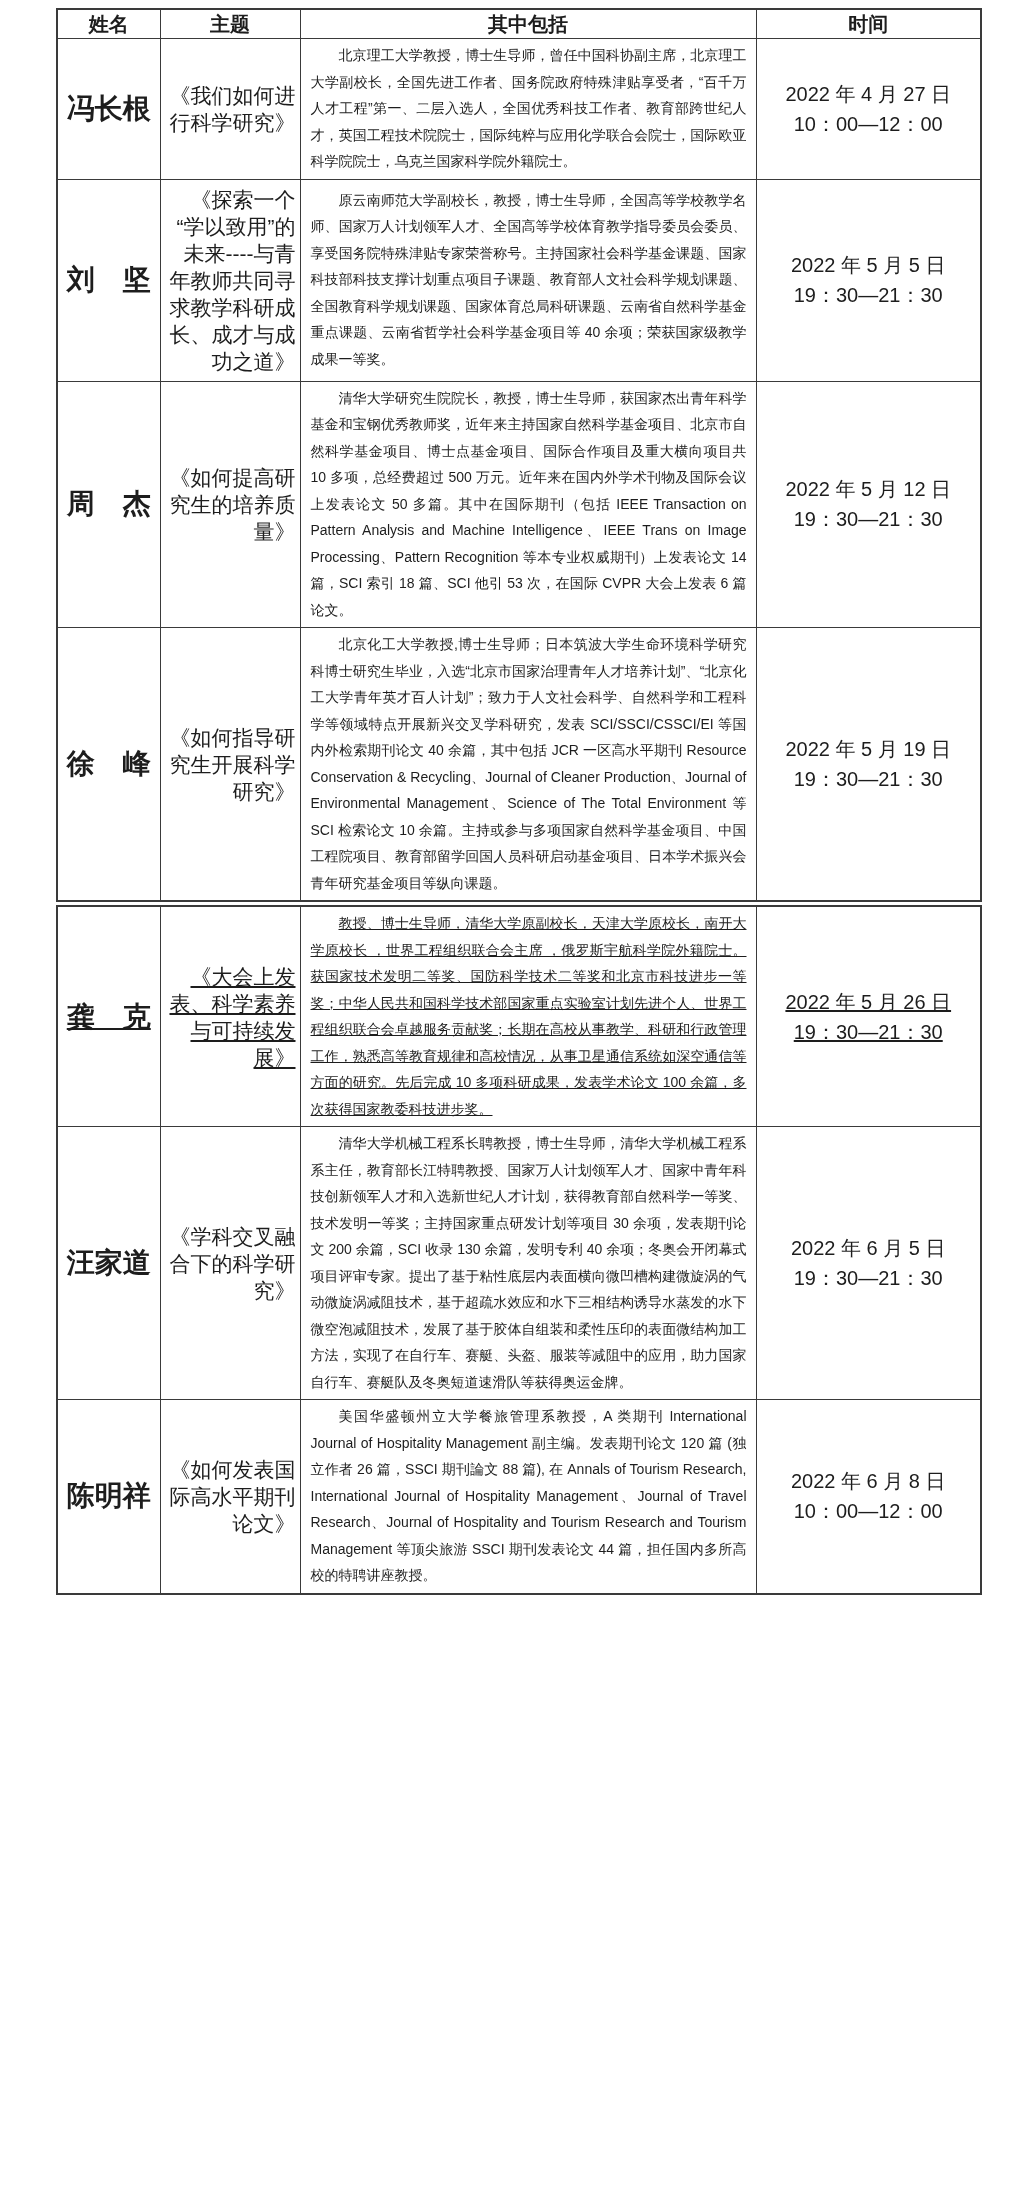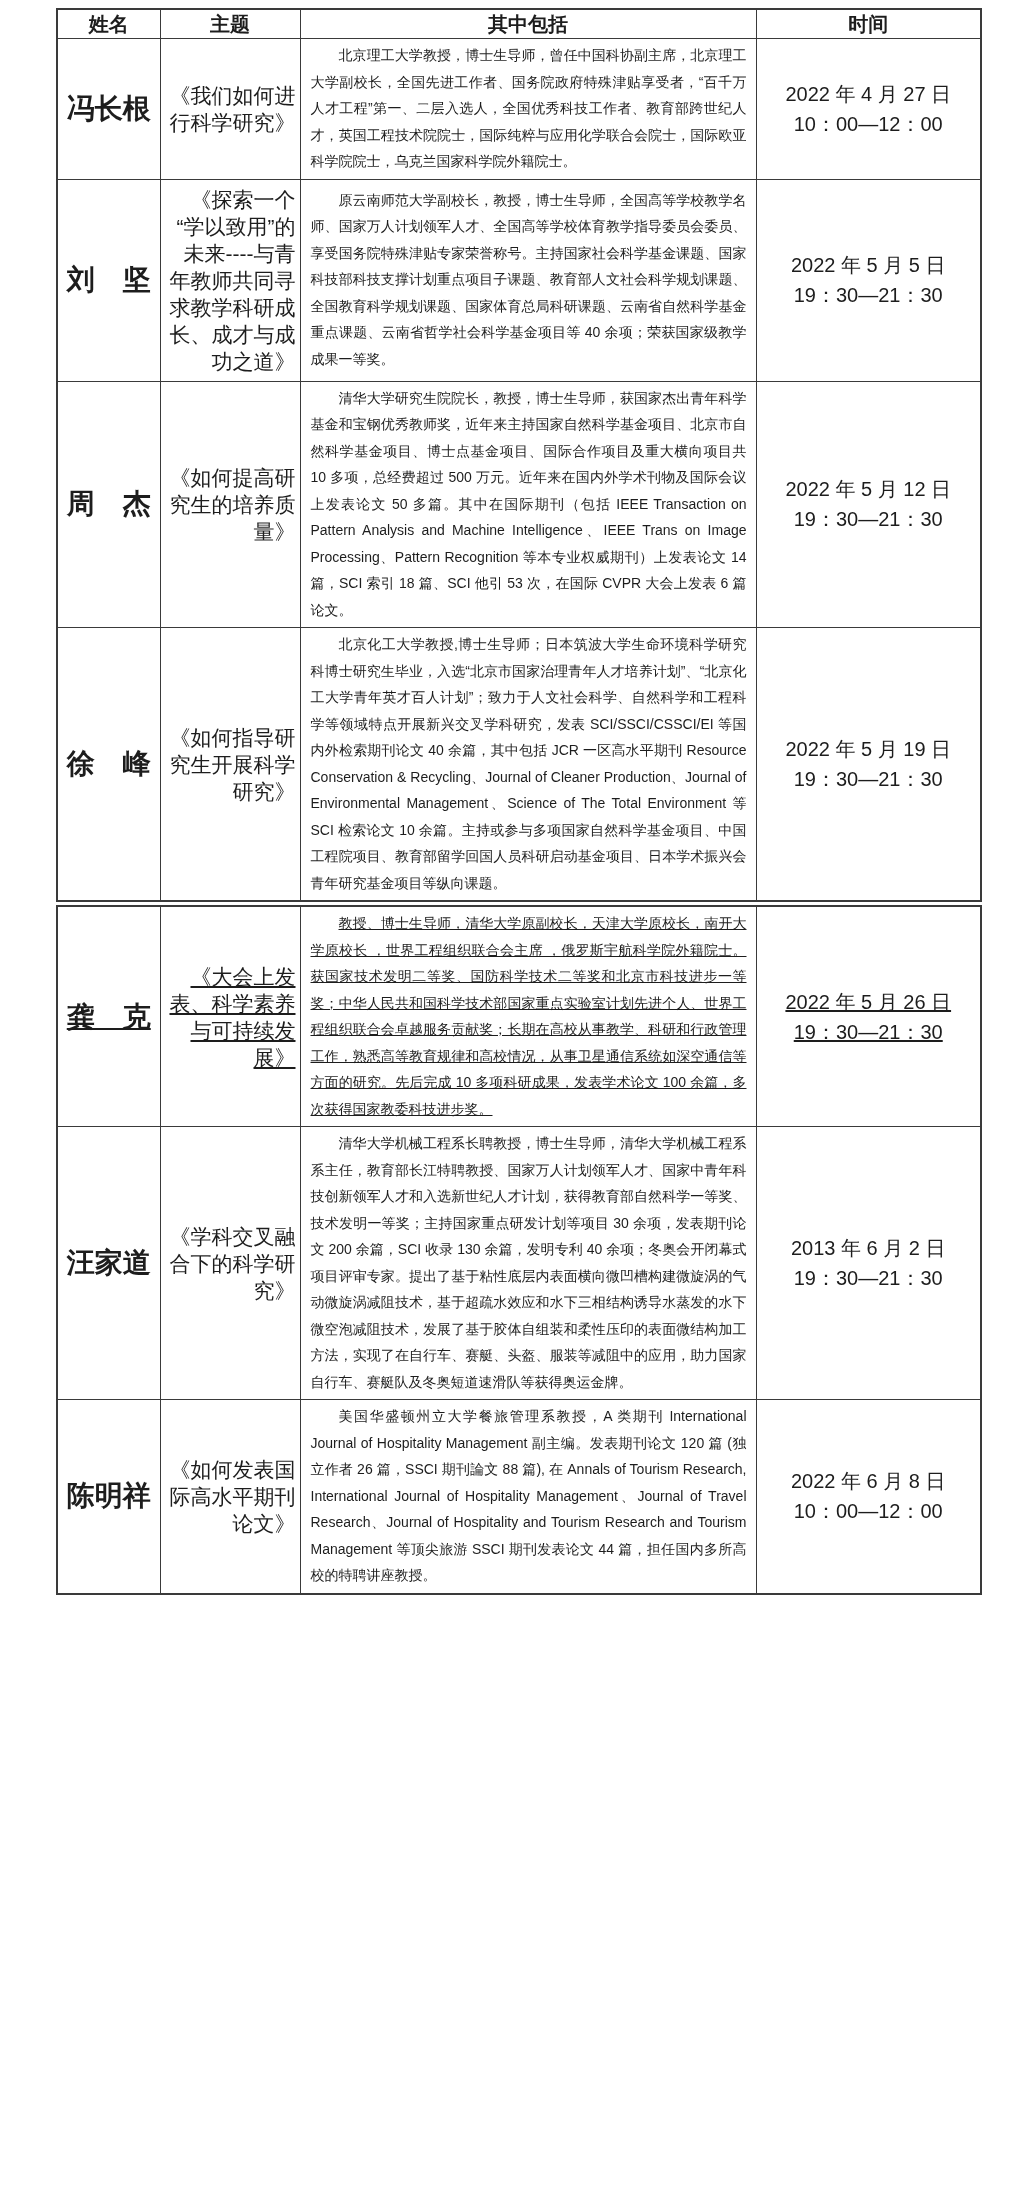--- a/index.html
+++ b/index.html
@@ -148,21 +148,21 @@
       <span class="range-line">19：30—21：30</span>
     </td>
   </tr>
         <tr>
     <td class="cell-name">汪家道</td>
     <td class="cell-topic">《学科交叉融合下的科学研究》</td>
     <td class="cell-intro">
       <p>清华大学机械工程系长聘教授，博士生导师，清华大学机械工程系系主任，教育部长江特聘教授、国家万人计划领军人才、国家中青年科技创新领军人才和入选新世纪人才计划，获得教育部自然科学一等奖、技术发明一等奖；主持国家重点研发计划等项目 30 余项，发表期刊论文 200 余篇，SCI 收录 130 余篇，发明专利 40 余项；冬奥会开闭幕式项目评审专家。提出了基于粘性底层内表面横向微凹槽构建微旋涡的气动微旋涡减阻技术，基于超疏水效应和水下三相结构诱导水蒸发的水下微空泡减阻技术，发展了基于胶体自组装和柔性压印的表面微结构加工方法，实现了在自行车、赛艇、头盔、服装等减阻中的应用，助力国家自行车、赛艇队及冬奥短道速滑队等获得奥运金牌。</p>
     </td>
     <td class="cell-time">
-      <span class="date-line">2013 年 6 月 2 日</span>
+      <span class="date-line">2022 年 6 月 5 日</span>
       <span class="range-line">19：30—21：30</span>
     </td>
   </tr>
         <tr>
     <td class="cell-name">陈明祥</td>
     <td class="cell-topic">《如何发表国际高水平期刊论文》</td>
     <td class="cell-intro">
       <p>美国华盛顿州立大学餐旅管理系教授，A 类期刊 International Journal of Hospitality Management 副主编。发表期刊论文 120 篇 (独立作者 26 篇，SSCI 期刊論文 88 篇), 在 Annals of Tourism Research, International Journal of Hospitality Management、Journal of Travel Research、Journal of Hospitality and Tourism Research and Tourism Management 等顶尖旅游 SSCI 期刊发表论文 44 篇，担任国内多所高校的特聘讲座教授。</p>
     </td>
     <td class="cell-time">

